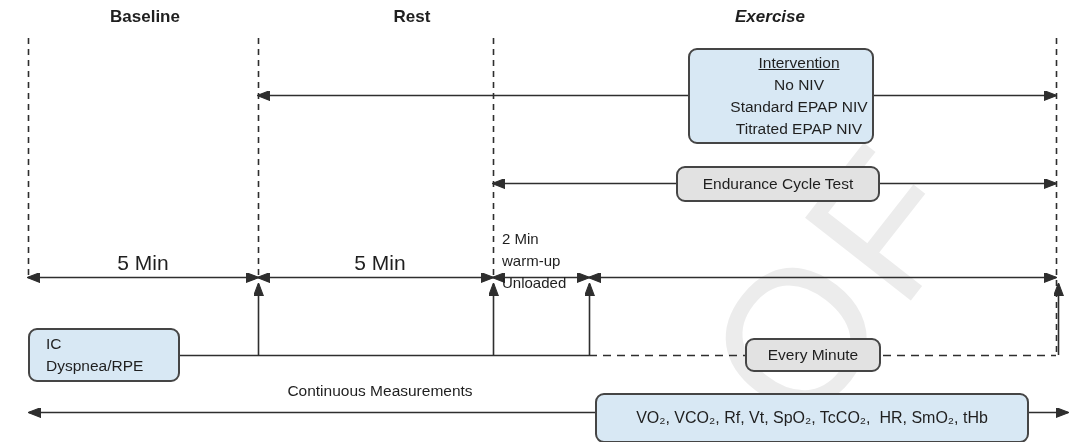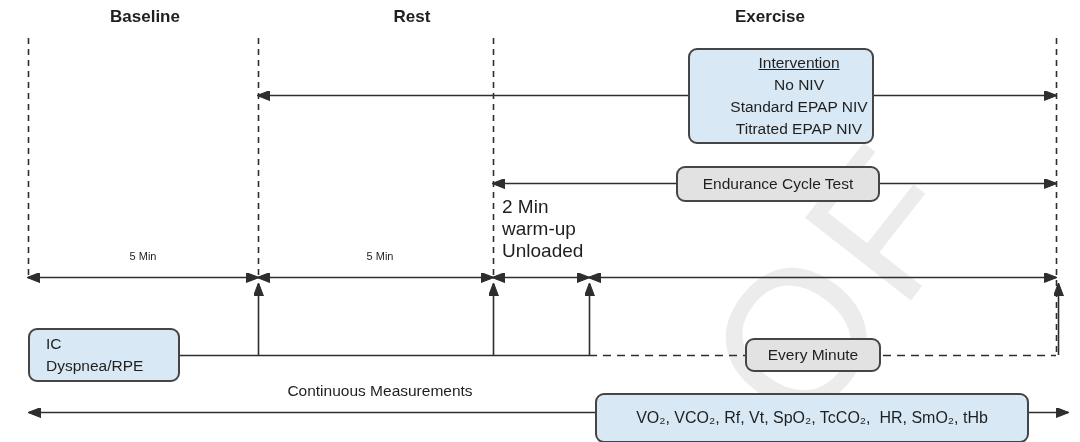--- a/index.html
+++ b/index.html
@@ -19,22 +19,22 @@
     color:var(--watermark,#ececec);
     transform:rotate(-52deg);
     z-index:0;user-select:none;white-space:nowrap;
   }
   
   .lines{position:absolute;left:0;top:0;z-index:1;}
   .lines line,.lines path{stroke:var(--line,#2e2e2e);}
   
   .t{position:absolute;z-index:2;line-height:1.2;}
   .phase{font-weight:bold;font-size:17px;transform:translateX(-50%);white-space:nowrap;}
-  .dur{font-size:11px;transform:translateX(-50%);white-space:nowrap;}
-  .note{font-size:19px;line-height:22px;white-space:pre-line;}
+  .dur{font-size:21px;transform:translateX(-50%);white-space:nowrap;}
+  .note{font-size:15px;line-height:22px;white-space:pre-line;margin-top:32px;}
   .cont{font-size:15.5px;transform:translateX(-50%);white-space:nowrap;}
   .box{
     position:absolute;z-index:2;box-sizing:border-box;
     border:2px solid #454545;border-radius:9px;
     font-size:15.5px;display:flex;align-items:center;justify-content:center;
     text-align:center;
   }
   .box.blue{background:var(--blue-fill,#d8e8f4);}
   .box.gray{background:var(--gray-fill,#e2e2e2);}
   .box .stack{width:100%;}
@@ -92,21 +92,21 @@
     </g>
 
     <g stroke-width="1.6">
       <line x1="595" y1="412.5" x2="29" y2="412.5" marker-end="url(#ah)"></line>
       <line x1="1029" y1="412.5" x2="1068" y2="412.5" marker-end="url(#ah)"></line>
     </g>
   </svg>
 
   <div class="t phase" style="left:145px;top:7px;">Baseline</div>
   <div class="t phase" style="left:380px;top:7px;margin-left:32px;">Rest</div>
-  <div class="t phase" style="left:770px;top:7px;">Exercise</div>
+  <div class="t phase" style="left:770px;top:7px;font-style:italic;">Exercise</div>
 
   <div class="t dur" style="left:143px;top:250px;">5 Min</div>
   <div class="t dur" style="left:380px;top:250px;">5 Min</div>
 
   <div class="t note" style="left:502px;top:196px;">2 Min
 warm-up
 Unloaded</div>
 
   <div class="box blue" style="left:688px;top:48px;width:186px;height:96px;padding-left:36px;">
     <div class="stack">

